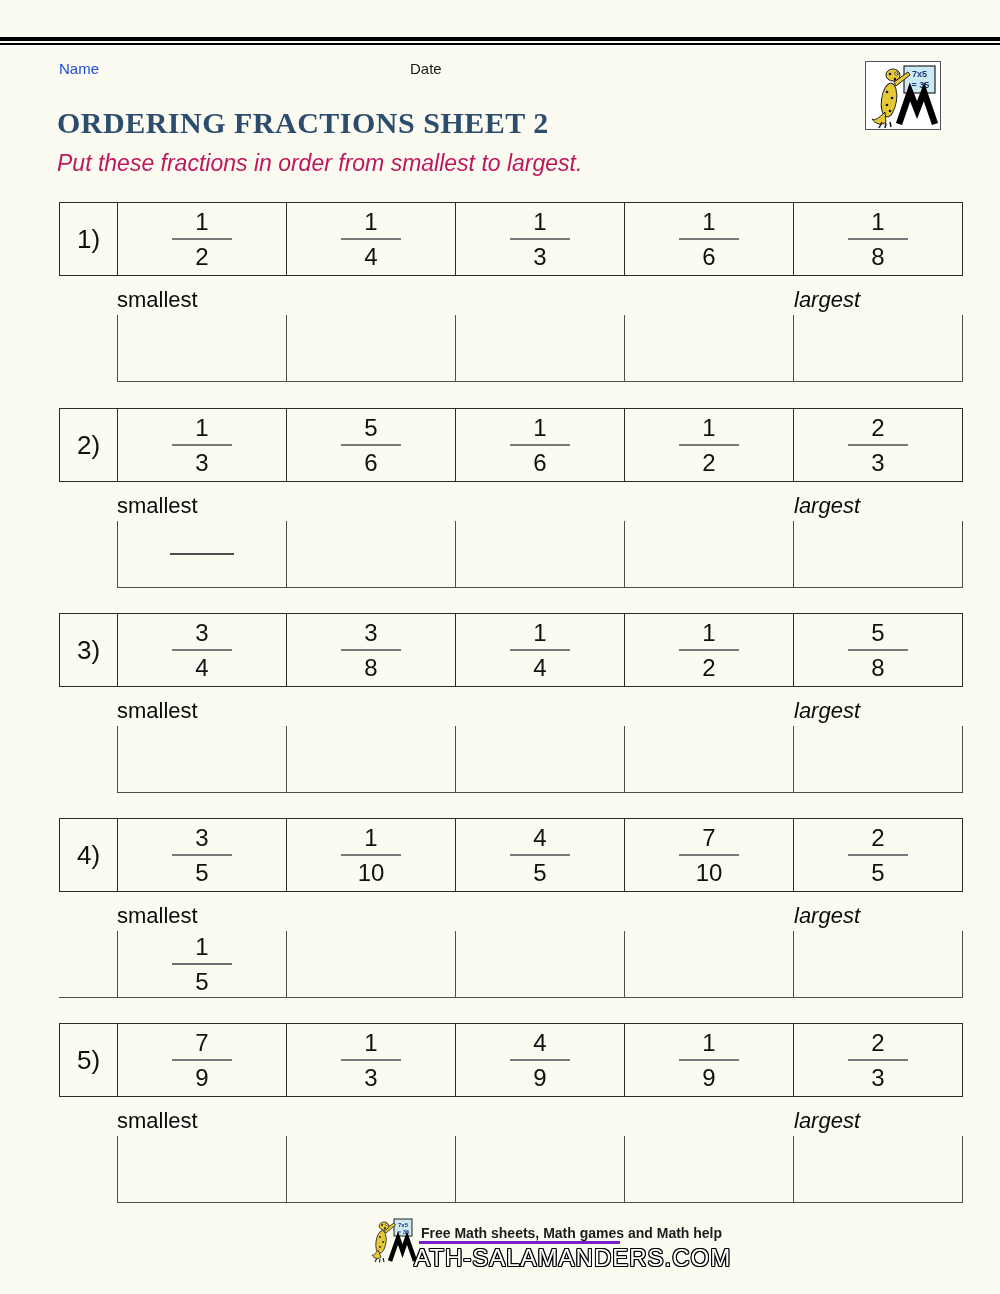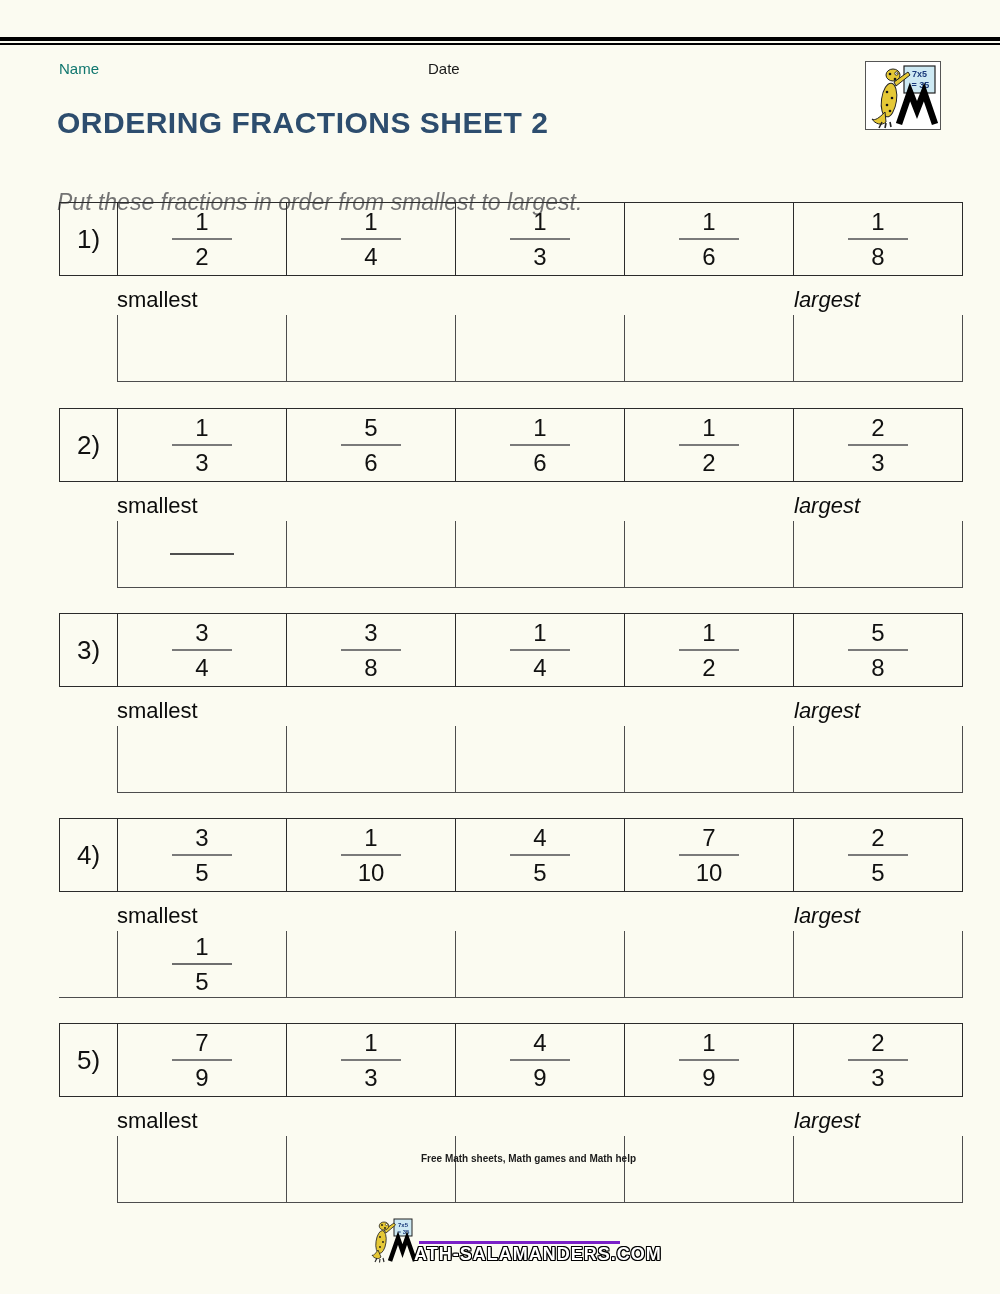--- a/index.html
+++ b/index.html
@@ -4,36 +4,36 @@
 <style>
   html,body { margin:0; padding:0; background:#fbfbf1; }
   .page {
     position:relative; width:1000px; height:1294px;
     background:#fbfbf1; overflow:hidden;
     font-family:"Liberation Sans", sans-serif; color:#111;
   }
   .rule-thick { position:absolute; left:0; top:37px; width:1000px; height:4px; background:#000; }
   .rule-thin  { position:absolute; left:0; top:43px; width:1000px; height:2px; background:#000; }
 
-  .name-label { position:absolute; left:59px;  top:60px; font-size:15px; color:#0f766e; }
-  .date-label { position:absolute; left:428px; top:60px; font-size:15px; color:#1a1a1a; }
+  .name-label { position:absolute; left:59px;  top:60px; font-size:15px; color:#1d4ed8; }
+  .date-label { position:absolute; left:410px; top:60px; font-size:15px; color:#1a1a1a; }
 
   .corner-logo {
     position:absolute; left:865px; top:61px; width:74px; height:67px;
     background:#fff; border:1px solid #555; box-sizing:content-box;
   }
 
   .title {
     position:absolute; left:57px; top:106px;
-    font-family:Liberation Sans, sans-serif; font-weight:bold;
+    font-family:Liberation Serif, serif; font-weight:bold;
     font-size:30px; letter-spacing:0.5px; color:#2d4d6e; white-space:nowrap;
   }
   .instruction {
     position:absolute; left:57px; top:150px;
-    font-style:italic; font-size:23px; color:#737373; white-space:nowrap;margin-top:39px;
+    font-style:italic; font-size:23px; color:#be185d; white-space:nowrap;
   }
 
   .problem { position:absolute; left:0; width:1000px; height:180px; }
   .ptable {
     position:absolute; left:59px; top:0; width:904px; height:74px;
     display:flex; border:1.5px solid #2b2b2b; box-sizing:border-box;
   }
   .num-cell {
     width:58px; flex:0 0 58px; border-right:1.5px solid #2b2b2b; box-sizing:border-box;
     display:flex; align-items:center; justify-content:center;
@@ -62,27 +62,27 @@
     flex:1; border-left:1px solid #4d4d4d; box-sizing:border-box;
     display:flex; flex-direction:column; align-items:center; justify-content:center;
   }
   .ans-cell:last-child { border-right:1px solid #4d4d4d; }
   .ans-cell .fr-bar { background:#6e6e6e; }
   .blank-bar { width:64px; height:2px; background:#4f4f4f; }
   .lead-line { position:absolute; left:-58px; bottom:-1px; width:58px; height:1px; background:#4d4d4d; }
 
   .footer-logo { position:absolute; left:371px; top:1217px; width:52px; height:47px; }
   .tagline {
-    position:absolute; left:421px; top:1153px;
-    font-size:10px; font-weight:bold; color:#1c1c1c; white-space:nowrap;
+    position:absolute; left:421px; top:1225px;
+    font-size:14px; font-weight:bold; color:#1c1c1c; white-space:nowrap;
   }
   .tagline-rule { position:absolute; left:419px; top:1241px; width:201px; height:3px; }
   .wordmark {
     position:absolute; left:414px; top:1244px;
-    font-size:18px; font-weight:bold; letter-spacing:1px; color:#fff; white-space:nowrap;
+    font-size:24px; font-weight:normal; letter-spacing:1px; color:#fff; white-space:nowrap;
     text-shadow:-1px -1px 0 #000, 1px -1px 0 #000, -1px 1px 0 #000, 1px 1px 0 #000,
                 -1px 0 0 #000, 1px 0 0 #000, 0 -1px 0 #000, 0 1px 0 #000;
   }
 </style>
 </head>
 <body>
 
 <div class="page">
 
   <div class="rule-thick"></div>

